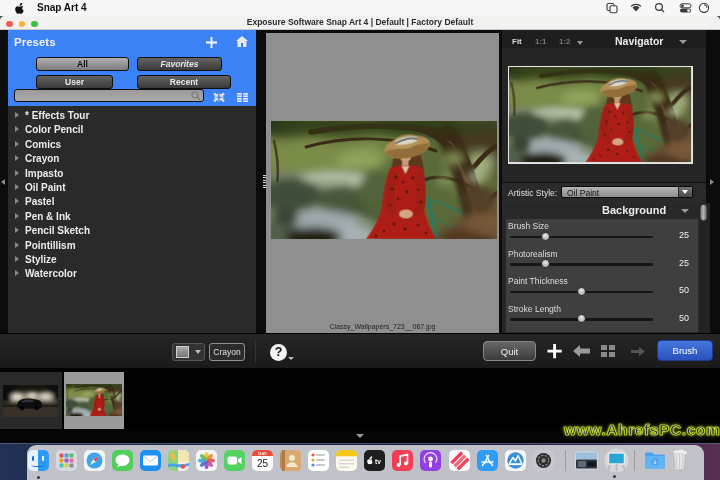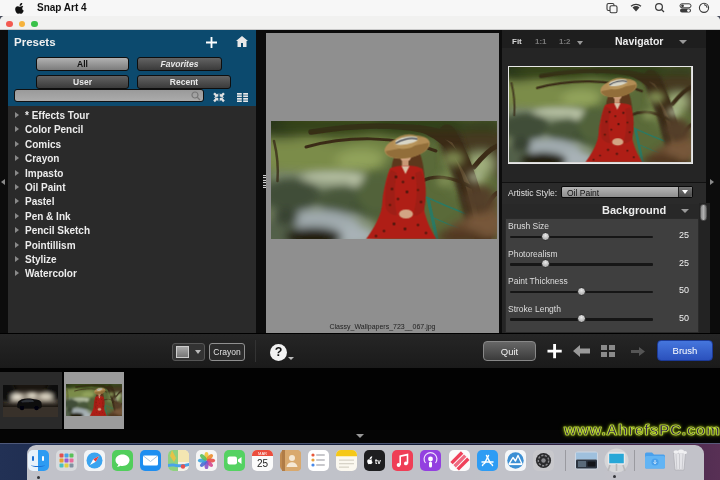--- a/index.html
+++ b/index.html
@@ -11,21 +11,21 @@
 
 #titlebar{left:0;top:16px;width:720px;height:14px;background:#f1f1f0;border-radius:5px 5px 0 0;border-bottom:1px solid #c9c9c9;}
 .light{top:20.5px;width:6.5px;height:6.5px;border-radius:50%;}
 #title-txt{left:0;top:17px;width:720px;text-align:center;font-size:8.5px;font-weight:bold;color:#2b2b2b;}
 #corner-l{left:0;top:16px;width:6px;height:7px;background:#4a4f5e;}
 #corner-r{right:0;top:16px;width:6px;height:7px;background:#4a4f5e;}
 #corner-l2{left:0;top:16px;width:16px;height:14px;background:#f1f1f0;border-radius:5px 0 0 0;}
 #corner-r2{right:0;top:16px;width:16px;height:14px;background:#f1f1f0;border-radius:0 5px 0 0;}
 
 #main{left:0;top:30px;width:720px;height:303px;background:#0c0c0c;}
-#lpanel{left:8px;top:0;width:248px;height:303px;background:#0c4a6e;}
+#lpanel{left:8px;top:0;width:248px;height:303px;background:#3b82f6;}
 #presets-h{left:6px;top:6px;font-size:11.5px;font-weight:bold;color:#f0f0f0;}
 .pbtn{height:14px;border-radius:3px;border:1px solid #0e0e0e;font-size:8.5px;font-weight:bold;text-align:center;line-height:12px;color:#e8e8e8;background:linear-gradient(#636363,#3a3a3a);}
 .pbtn.sel{background:linear-gradient(#b2b2b2,#7c7c7c);color:#101010;}
 #searchbox{left:6px;top:59px;width:190px;height:13px;background:linear-gradient(#9a9a9a,#ababab);border-radius:3px;border:1px solid #101010;}
 #plist{left:0px;top:76px;width:248px;height:227px;background:#2a2a2a;}
 .pitem{position:absolute;left:17px;font-size:10px;font-weight:bold;color:#ececec;white-space:nowrap;}
 .tri{position:absolute;left:7px;width:0;height:0;border-left:4px solid #8a8a8a;border-top:3px solid transparent;border-bottom:3px solid transparent;}
 
 #canvas{left:266px;top:3px;width:233px;height:300px;background:#8f8f8f;}
 #fname{left:0;top:289.5px;width:233px;text-align:center;font-size:7px;color:#222;}
@@ -75,33 +75,34 @@
   </svg>
 
   <div id="corner-l" class="abs"></div>
     <div id="corner-r" class="abs"></div>
   <div id="corner-l2" class="abs"></div>
     <div id="corner-r2" class="abs"></div>
   <div id="titlebar" class="abs"></div>
   <div class="abs light" style="left:6px;background:#f35a51;"></div>
   <div class="abs light" style="left:18.5px;background:#f6b23c;"></div>
   <div class="abs light" style="left:31px;background:#39c149;"></div>
+  <div id="title-txt" class="abs">Exposure Software Snap Art 4 | Default | Factory Default</div>
 
   <div id="main" class="abs">
     <div id="lpanel" class="abs">
       <div id="presets-h" class="abs">Presets</div>
       <svg class="abs" style="left:198px;top:7px" width="11" height="11" viewBox="0 0 12 12">
           <path d="M5 0h2v5h5v2H7v5H5V7H0V5h5z" fill="#fff"></path>
         </svg>
       <svg class="abs" style="left:228px;top:6px" width="12" height="12" viewBox="0 0 12 12">
           <path d="M6 0L0 5h1.5v6h3.5V7h2v4h3.5V5H12z" fill="#e8e8e8"></path>
         </svg>
       <div class="abs pbtn sel" style="left:28px;top:27px;width:93px;">All</div>
       <div class="abs pbtn" style="left:129px;top:27px;width:85px;font-style:italic;">Favorites</div>
-      <div class="abs pbtn" style="left:28px;top:44.5px;width:93px;">User</div>
+      <div class="abs pbtn" style="left:28px;top:44.5px;width:77px;">User</div>
       <div class="abs pbtn" style="left:129px;top:44.5px;width:94px;">Recent</div>
       <div id="searchbox" class="abs"></div>
       <svg class="abs" style="left:183px;top:61px" width="10" height="10" viewBox="0 0 10 10">
           <circle cx="4" cy="4" r="3" fill="none" stroke="#777" stroke-width="1.2"></circle>
           <line x1="6.3" y1="6.3" x2="9" y2="9" stroke="#777" stroke-width="1.3"></line>
         </svg>
       <svg class="abs" style="left:205px;top:61.5px" width="12" height="11" viewBox="0 0 12 11">
           <g fill="#e2e2e2">
             <path d="M5.3 4.5 L5.3 1.2 L4 2.5 L1.9 0.4 L0.2 2.1 L2.3 4.2 L1 5.5 Z"></path>
             <path d="M6.7 4.5 L6.7 1.2 L8 2.5 L10.1 0.4 L11.8 2.1 L9.7 4.2 L11 5.5 Z"></path>

